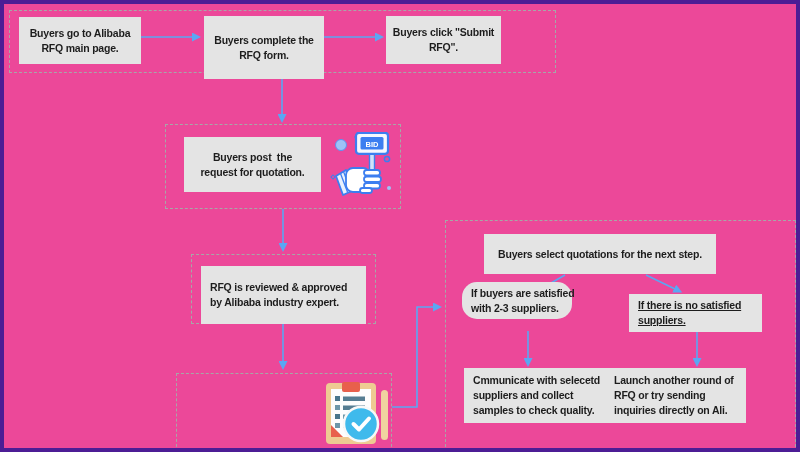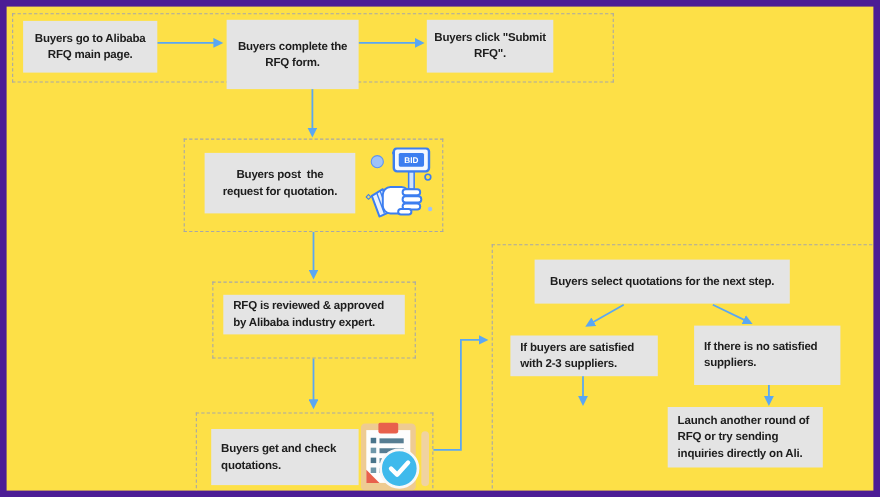--- a/index.html
+++ b/index.html
@@ -1,20 +1,20 @@
 <!DOCTYPE html>
 <html><head>
 <meta charset="utf-8">
 <style>
   html,body{margin:0;padding:0;background:#ffffff;}
   .canvas{
     position:relative;
     width:800px;height:452px;
-    background:#fde047;
-    border:6px solid #4c1d95;
+    background:#ec4899;
+    border:4px solid #4c1d95;
     box-sizing:border-box;
     font-family:"Liberation Sans","DejaVu Sans",sans-serif;
     overflow:hidden;
   }
   .group{
     position:absolute;
     border:1.5px dashed #a7a7a7;
     box-sizing:border-box;
   }
   .node{
@@ -89,26 +89,24 @@
         <rect x="16" y="36" width="24" height="24" rx="7"></rect>
         <rect x="34" y="38" width="16" height="5.5" rx="2.75"></rect>
         <rect x="34" y="44.5" width="17" height="5.5" rx="2.75"></rect>
         <rect x="34" y="51" width="16" height="5.5" rx="2.75"></rect>
         <rect x="30" y="56" width="12" height="5" rx="2.5"></rect>
       </g>
     </g>
   </svg>
 
   <div class="group" style="left:187px;top:250px;width:185px;height:70px;"></div>
-  <div class="node left" style="left:197px;top:262px;width:165px;height:36px;">RFQ is reviewed &amp; approved
+  <div class="node left" style="left:197px;top:262px;width:165px;height:58px;">RFQ is reviewed &amp; approved
 by Alibaba industry expert.</div>
 
   <div class="group" style="left:172px;top:369px;width:216px;height:79px;"></div>
-  <div class="node left" style="left:186px;top:384px;width:134px;height:51px;">Buyers get and check
-quotations.</div>
   <svg class="icon" style="left:322px;top:378px;" width="64" height="62" viewBox="0 0 64 62">
     <g>
       <rect x="55" y="8" width="7" height="50" rx="3.5" fill="#f0d3a0"></rect>
       <rect x="0" y="1" width="50" height="61" rx="4" fill="#eecb92"></rect>
       <rect x="5" y="7" width="40" height="48" fill="#fdfdfd"></rect>
       <rect x="16" y="0" width="18" height="10" rx="2" fill="#e8604c"></rect>
       <g>
         <rect x="9" y="14" width="5" height="5" fill="#49758b"></rect>
         <rect x="17" y="14.5" width="22" height="4.5" fill="#567d92"></rect>
         <rect x="9" y="23" width="5" height="5" fill="#6e97a9"></rect>
@@ -119,21 +117,24 @@
         <rect x="17" y="41.5" width="10" height="4.5" fill="#567d92"></rect>
       </g>
       <path d="M5 43 L17 55 L5 55 Z" fill="#e8604c"></path>
       <circle cx="35" cy="42" r="17" fill="#3fbaec" stroke="#f7f8f8" stroke-width="2.5"></circle>
       <path d="M27.5 42 L33 47.5 L43 36.5" fill="none" stroke="#ffffff" stroke-width="4" stroke-linecap="round" stroke-linejoin="round"></path>
     </g>
   </svg>
 
   <div class="group" style="left:441px;top:216px;width:351px;height:232px;"></div>
   <div class="node center" style="left:480px;top:230px;width:232px;height:40px;">Buyers select quotations for the next step.</div>
-  <div class="node left" style="left:458px;top:299px;width:134px;height:37px;">If buyers are satisfied
+  <div class="node left" style="left:458px;top:278px;width:110px;height:37px;border-radius:15px;">If buyers are satisfied
 with 2-3 suppliers.</div>
-  <div class="node left" style="left:625px;top:290px;width:133px;height:54px;">If there is no satisfied
+  <div class="node left" style="left:625px;top:290px;width:133px;height:38px;text-decoration:underline;">If there is no satisfied
 suppliers.</div>
+  <div class="node left" style="left:460px;top:364px;width:156px;height:55px;">Cmmunicate with selecetd
+suppliers and collect
+samples to check quality.</div>
   <div class="node left" style="left:601px;top:364px;width:141px;height:55px;">Launch another round of
 RFQ or try sending
 inquiries directly on Ali.</div>
 
 </div>
 
 </body></html>

